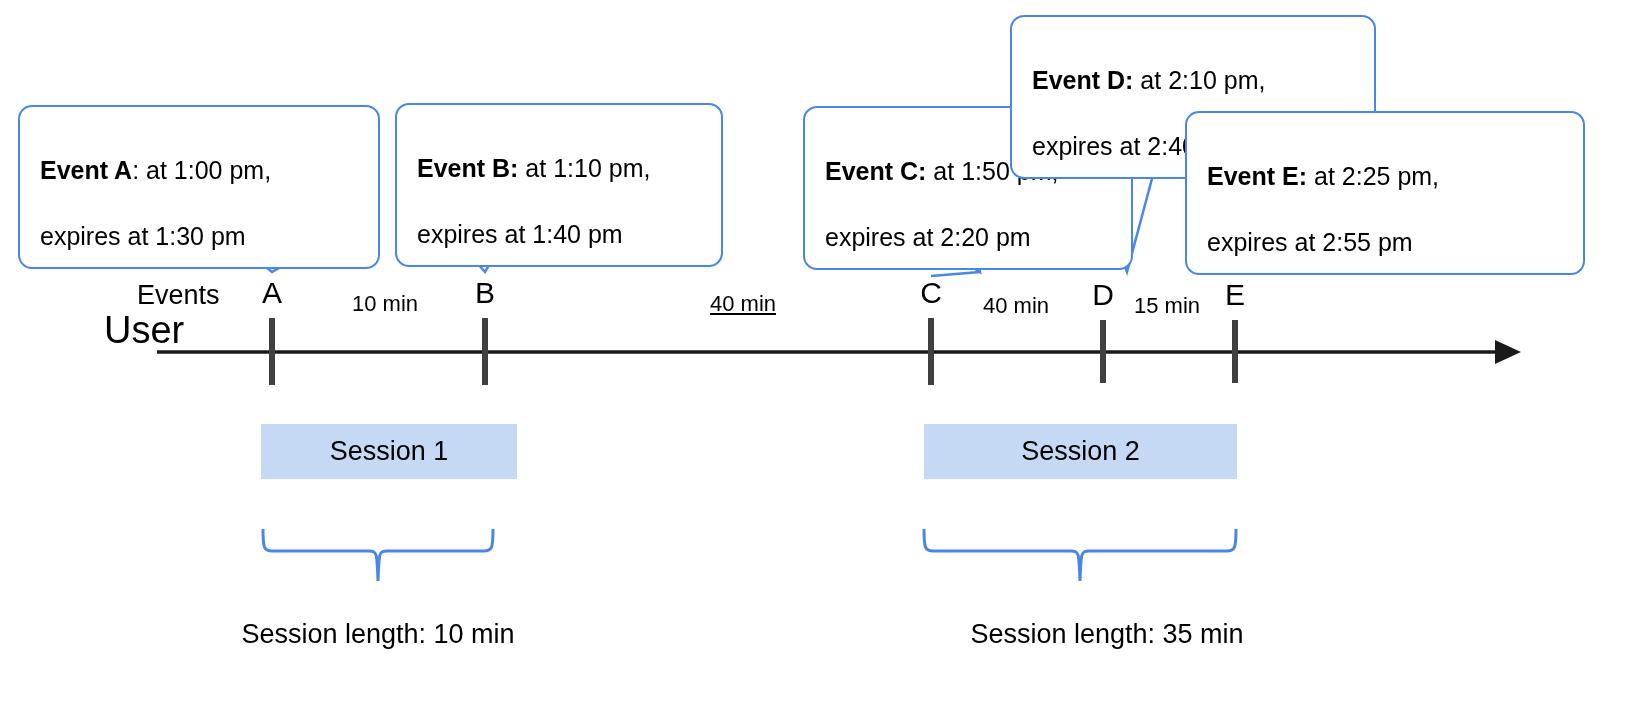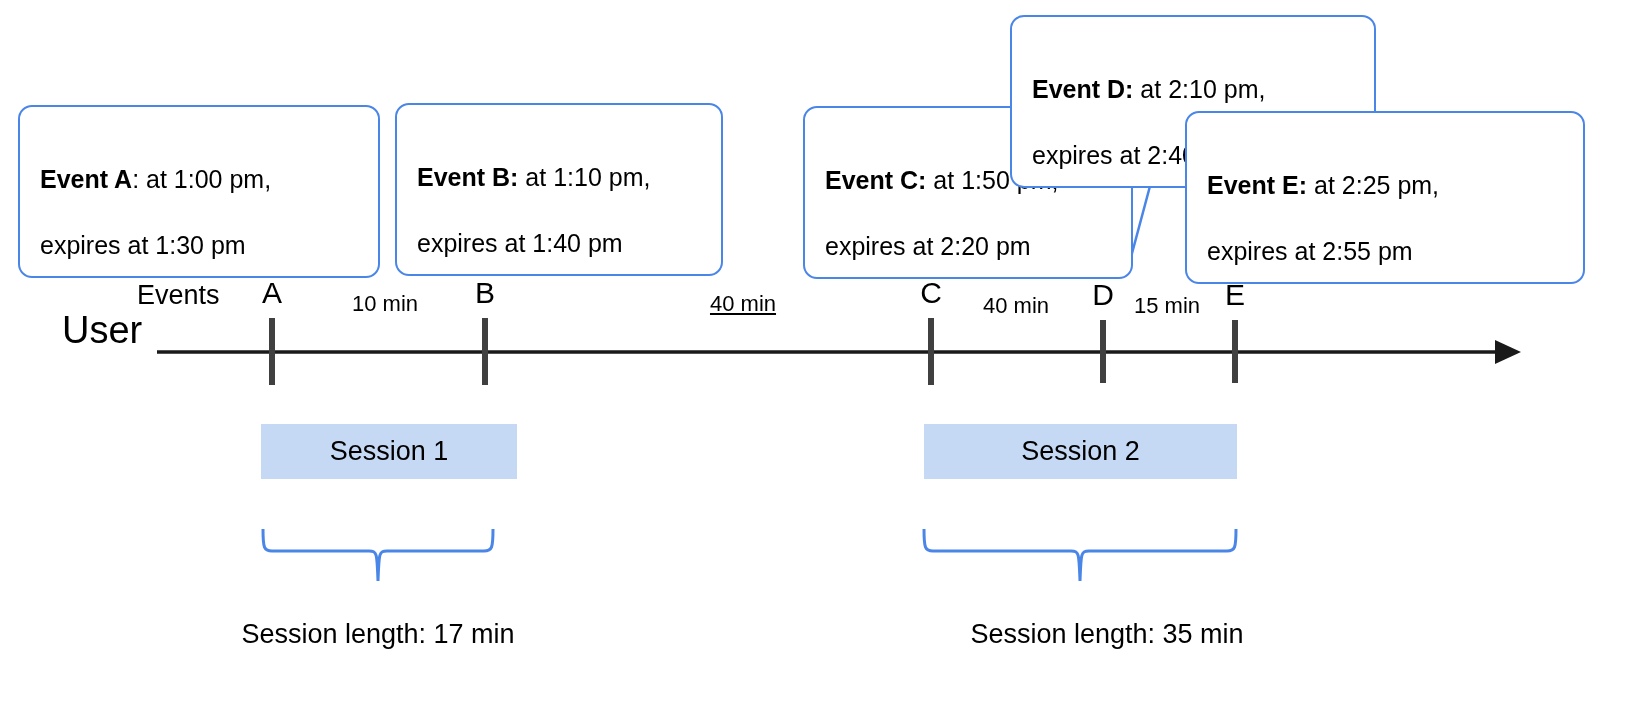--- a/index.html
+++ b/index.html
@@ -29,34 +29,34 @@
   
   .callout {
     position: absolute;
     box-sizing: border-box;
     border: 2.5px solid #4a86e8;
     border-radius: 14px;
     background: #ffffff;
     color: #000000;
     font-size: 25px;
     line-height: 1.32;
-    padding: 23px 18px 14px 20px;
+    padding: 14px 18px 14px 20px;
     white-space: pre-line;
     z-index: 3;
   }
   .callout .lead { font-weight: bold; }
 
   
   .axis-label {
     position: absolute;
     color: #000000;
     white-space: nowrap;
     z-index: 2;
   }
-  .lbl-user    { font-size: 38px; }
+  .lbl-user    { font-size: 38px; margin-left: 42px; }
   .lbl-events  { font-size: 27px; }
   .lbl-marker  { font-size: 30px; }
   .lbl-gap     { font-size: 22px; }
   .lbl-session-len { font-size: 27px; }
 
   
   .session-box {
     position: absolute;
     background: #c5d9f5;
     display: flex;
@@ -168,16 +168,16 @@
   <div class="axis-label lbl-gap" style="left:1016px; top:293px; transform:translate(-50%,0);">40 min</div>
   <div class="axis-label lbl-gap" style="left:1167px; top:293px; transform:translate(-50%,0);">15 min</div>
 
   <div class="session-box" style="left:261px; top:424px; width:256px; height:55px;">
     <span>Session 1</span>
   </div>
   <div class="session-box" style="left:924px; top:424px; width:313px; height:55px;">
     <span>Session 2</span>
   </div>
 
-  <div class="axis-label lbl-session-len" style="left:378px; top:619px; transform:translate(-50%,0);">Session length: 17 min</div>
+  <div class="axis-label lbl-session-len" style="left:378px; top:619px; transform:translate(-50%,0);">Session length: 10 min</div>
   <div class="axis-label lbl-session-len" style="left:1107px; top:619px; transform:translate(-50%,0);">Session length: 35 min</div>
 
 </div>
 
 </body></html>

